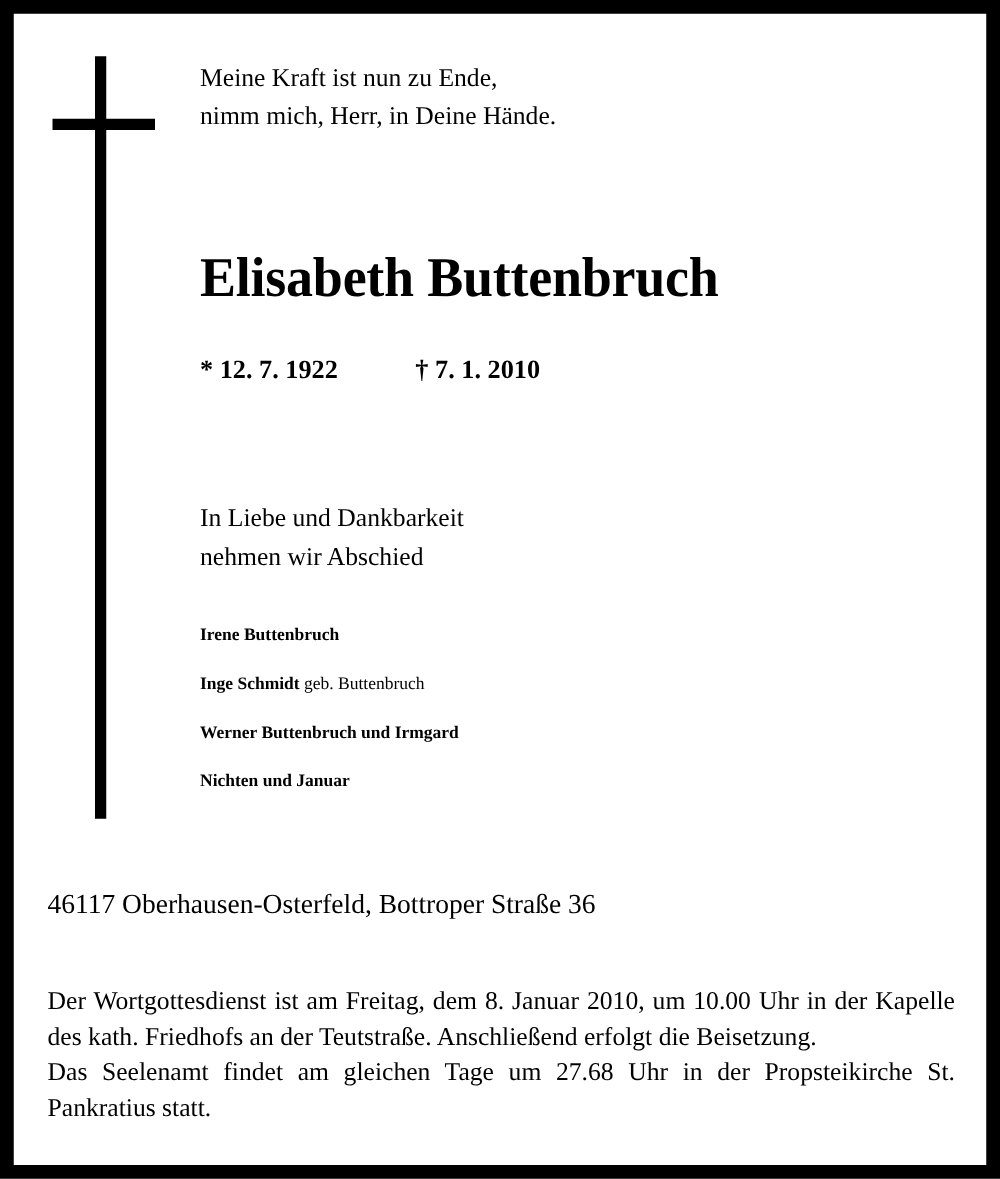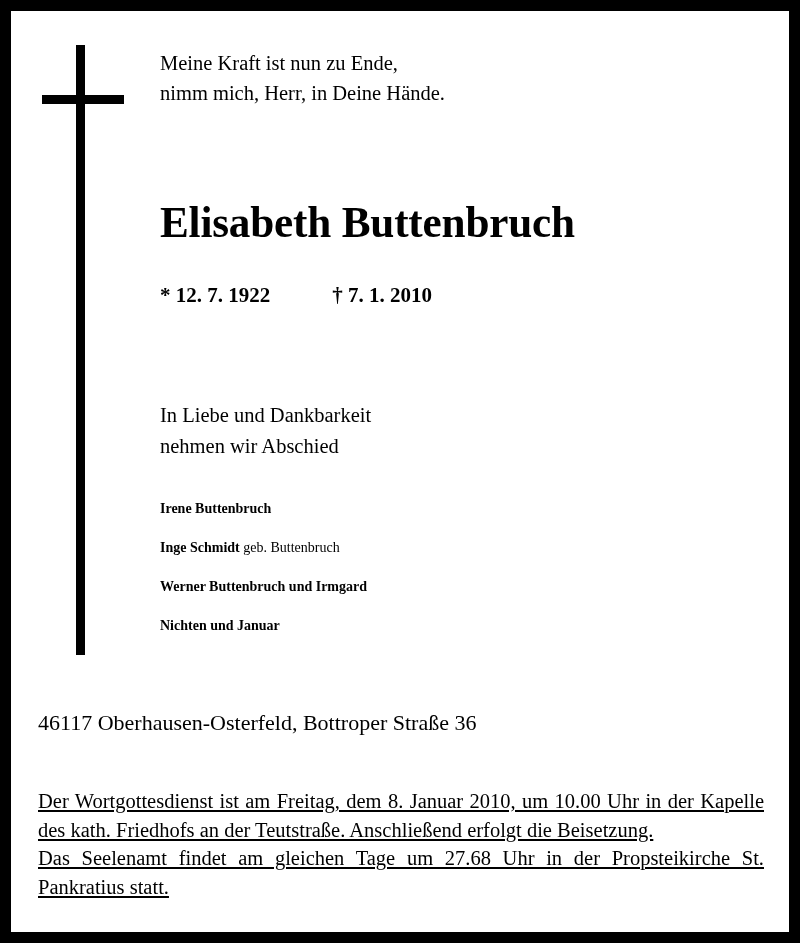--- a/index.html
+++ b/index.html
@@ -136,21 +136,21 @@
   .service {
     position: absolute;
     left: 27px;
     right: 25px;
     top: 776px;
     font-size: 20.5px;
     line-height: 28.5px;
     text-align: justify;
     text-justify: inter-word;
   }
-  .service p { margin: 0; text-decoration: underline; }
+  .service p { margin: 0; }
 </style>
 </head>
 <body>
 
 <div class="notice">
   <div class="card">
 
     <div class="cross">
       <div class="cross-stem"></div>
       <div class="cross-bar"></div>

